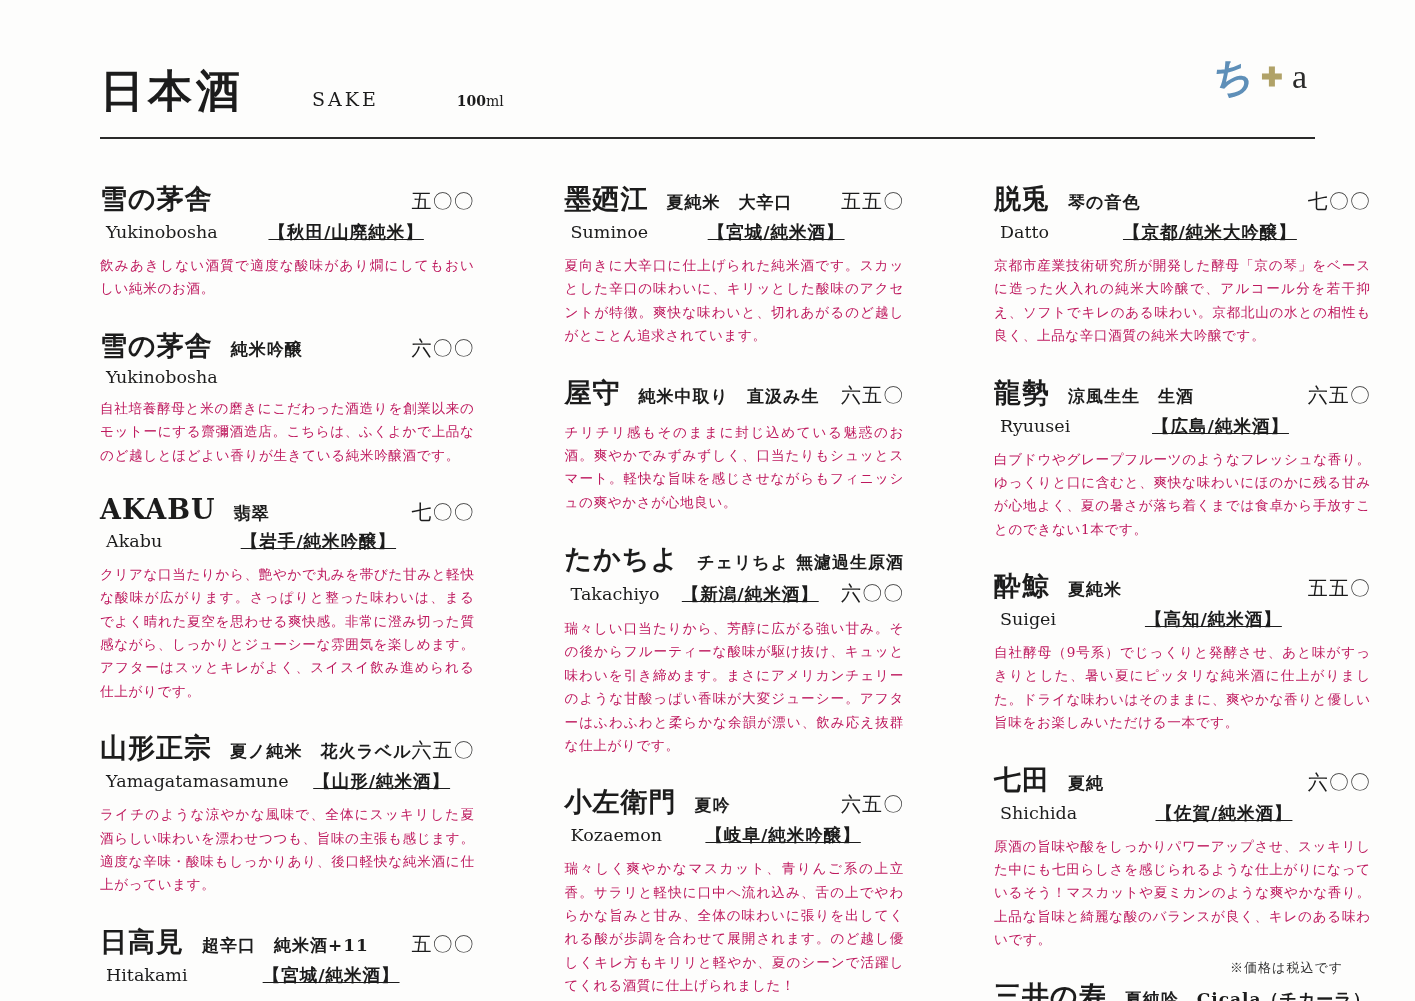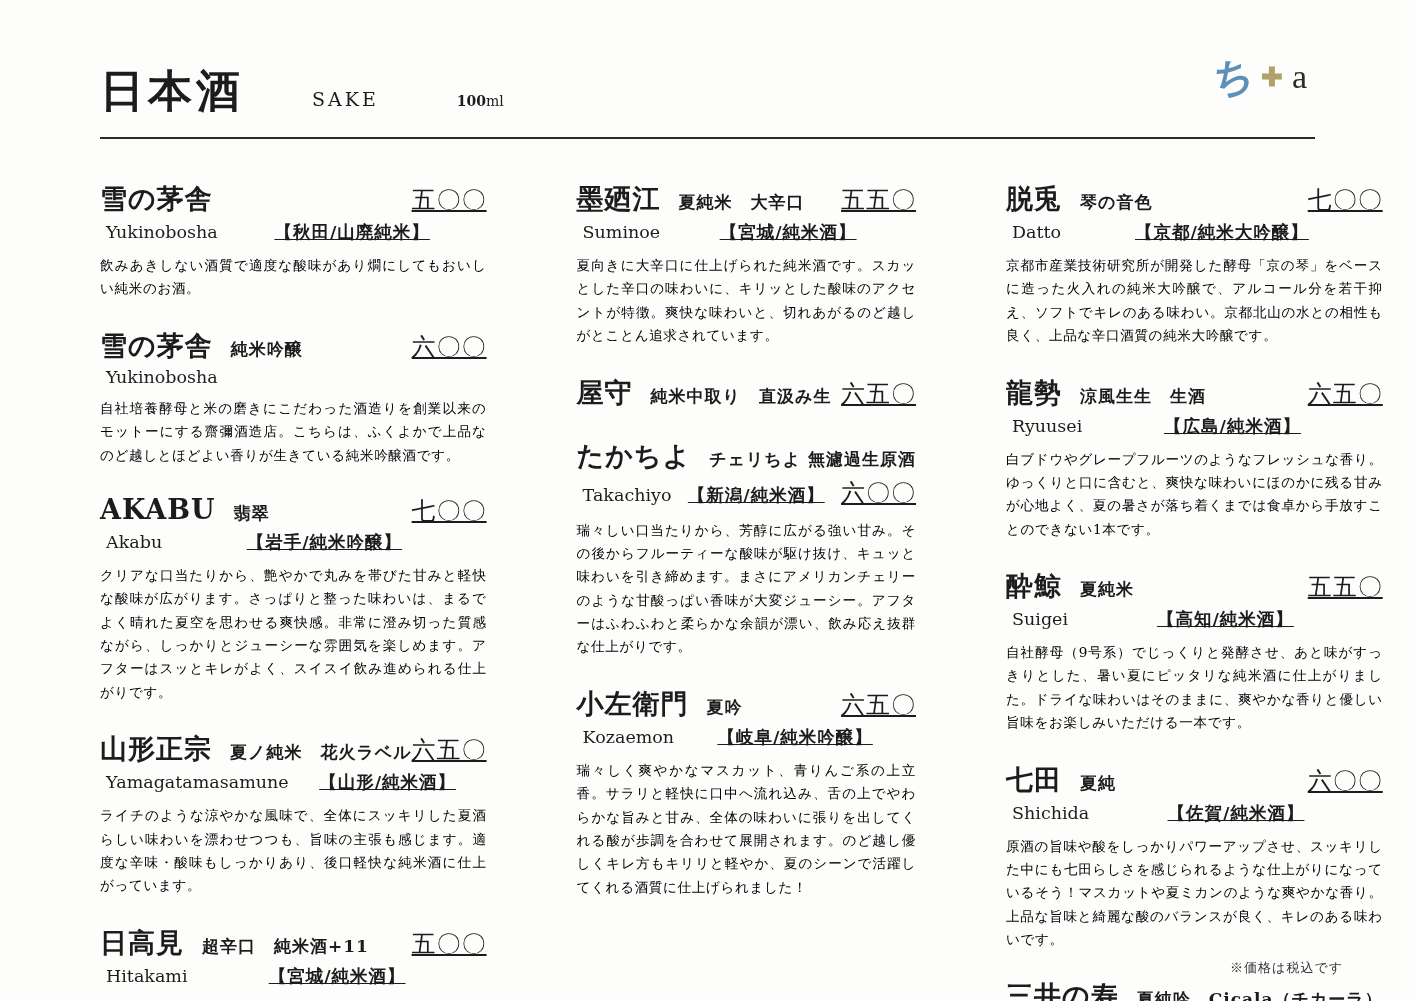--- a/index.html
+++ b/index.html
@@ -89,25 +89,24 @@
     white-space: nowrap;
   }
   .variant {
     font-size: 17px;
     font-weight: bold;
     margin-left: 18px;
     letter-spacing: 1px;
     white-space: nowrap;
   }
   .price {
-    font-size: 24px;
+    font-size: 20px;
     margin-left: auto;
     letter-spacing: 1px;
     white-space: nowrap;
-    text-decoration: underline;
   }
   .row2 {
     display: flex;
     align-items: baseline;
     margin-top: 3px;
   }
   .romaji {
     font-size: 17.5px;
     padding-left: 6px;
     white-space: nowrap;
@@ -121,21 +120,21 @@
     white-space: nowrap;
     text-decoration: underline;
   }
   .price2 { margin-left: 0; }
   .desc {
     margin-top: 10px;
     font-size: 13.6px;
     line-height: 1.72;
     text-align: justify;
     letter-spacing: 0.6px;
-    color: #000000;
+    color: #be185d;
   }
   
   .footer-note {
     position: absolute;
     right: 72px;
     bottom: 24px;
     font-size: 13px;
     letter-spacing: 1px;
     color: #333;
   }
@@ -242,20 +241,21 @@
     </div>
     <p class="desc">夏向きに大辛口に仕上げられた純米酒です。スカッとした辛口の味わいに、キリッとした酸味のアクセントが特徴。爽快な味わいと、切れあがるのど越しがとことん追求されています。</p>
   </article>
 
   <article class="item">
     <div class="row1">
       <h3 class="name">屋守</h3>
       <span class="variant">純米中取り　直汲み生</span>
       <span class="price">六五〇</span>
     </div>
+    <p class="desc">チリチリ感もそのままに封じ込めている魅惑のお酒。爽やかでみずみずしく、口当たりもシュッとスマート。軽快な旨味を感じさせながらもフィニッシュの爽やかさが心地良い。</p>
   </article>
 
   <article class="item">
     <div class="row1">
       <h3 class="name">たかちよ</h3>
       <span class="variant">チェリちよ 無濾過生原酒</span>
 
     </div>
     <div class="row2">
       <span class="romaji">Takachiyo</span>

